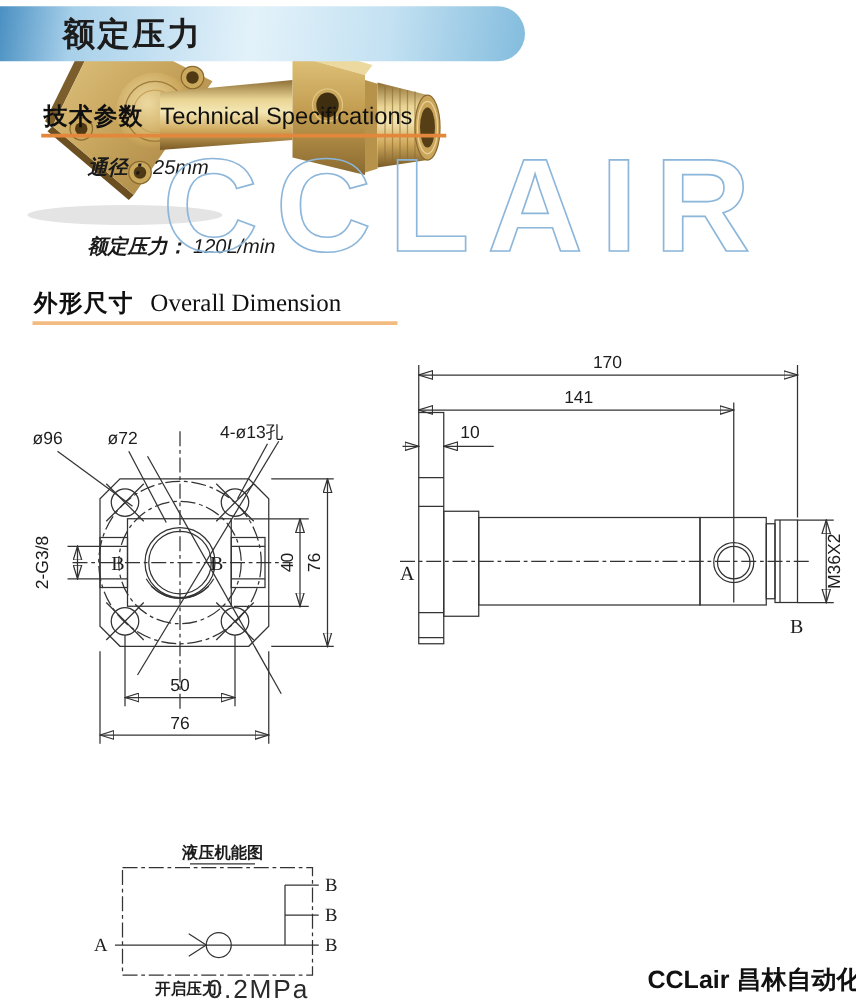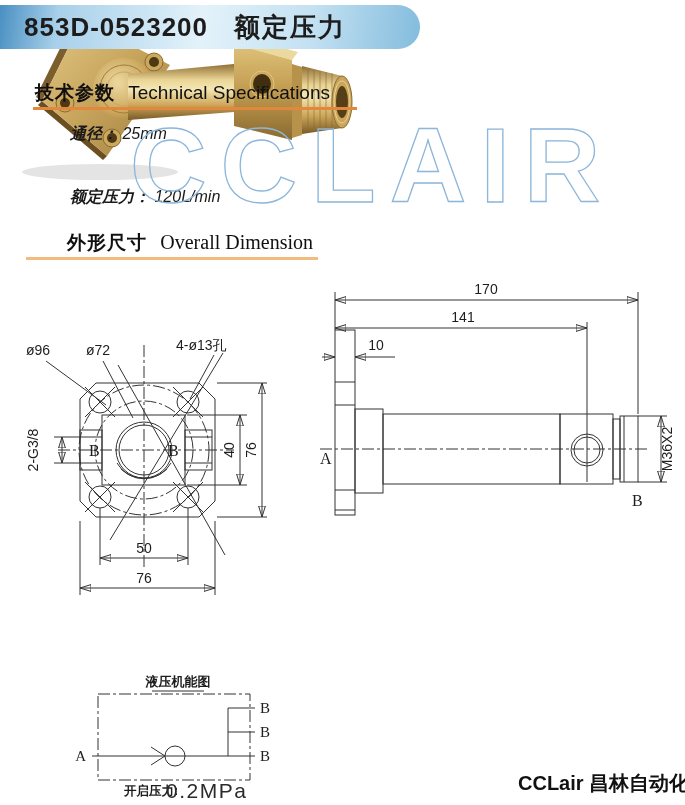--- a/index.html
+++ b/index.html
@@ -12,21 +12,21 @@
           background:linear-gradient(97deg,#4a90c2 0%,#a8d0ea 14%,#e3f2fa 48%,#c3e1f2 74%,#83bcdd 100%);
           display:flex;align-items:center;padding-left:24px;box-sizing:border-box;}
   .banner .model{font-size:26px;font-weight:bold;color:#1c1c1c;letter-spacing:1px;}
   .banner .pname{font-size:26px;font-weight:bold;color:#1c1c1c;letter-spacing:2px;margin-left:26px;}
 
   
   .sec-h{position:absolute;font-size:19px;color:#101010;white-space:nowrap;z-index:2;}
   .sec-h .zh{font-weight:bold;letter-spacing:1px;}
   .sec-h .en{margin-left:8px;}
   #h1{left:35px;top:80px;}
-  #h2{left:27px;top:230px;margin-left:40px;}
+  #h2{left:27px;top:230px;}
   #h2 .en{font-family:"Liberation Serif",serif;font-size:20px;}
   .rule{position:absolute;height:3px;z-index:2;}
   #rule1{left:33px;top:107px;width:324px;background:#e2873b;}
   #rule2{left:26px;top:257px;width:292px;background:#f2bb80;}
 
   
   .spec{position:absolute;left:70px;font-size:16px;color:#1a1a1a;white-space:nowrap;z-index:1;font-style:italic;}
   .spec .lab{font-weight:bold;}
   #spec1{top:124px;} #spec2{top:156px;} #spec3{top:187px;}
 
@@ -50,21 +50,20 @@
 
   .footer{position:absolute;left:518px;top:770px;font-size:20px;font-weight:bold;color:#111;z-index:6;white-space:nowrap;}
 </style>
 </head>
 <body>
 
 <div id="page">
 
   
   <div class="banner">
-    <span class="model">853D-0523200</span>
     <span class="pname">额定压力</span>
   </div>
 
   
   <div class="sec-h" id="h1">
     <span class="zh">技术参数</span>
     <span class="en">Technical Specifications</span>
   </div>
   <div class="rule" id="rule1"></div>
 

